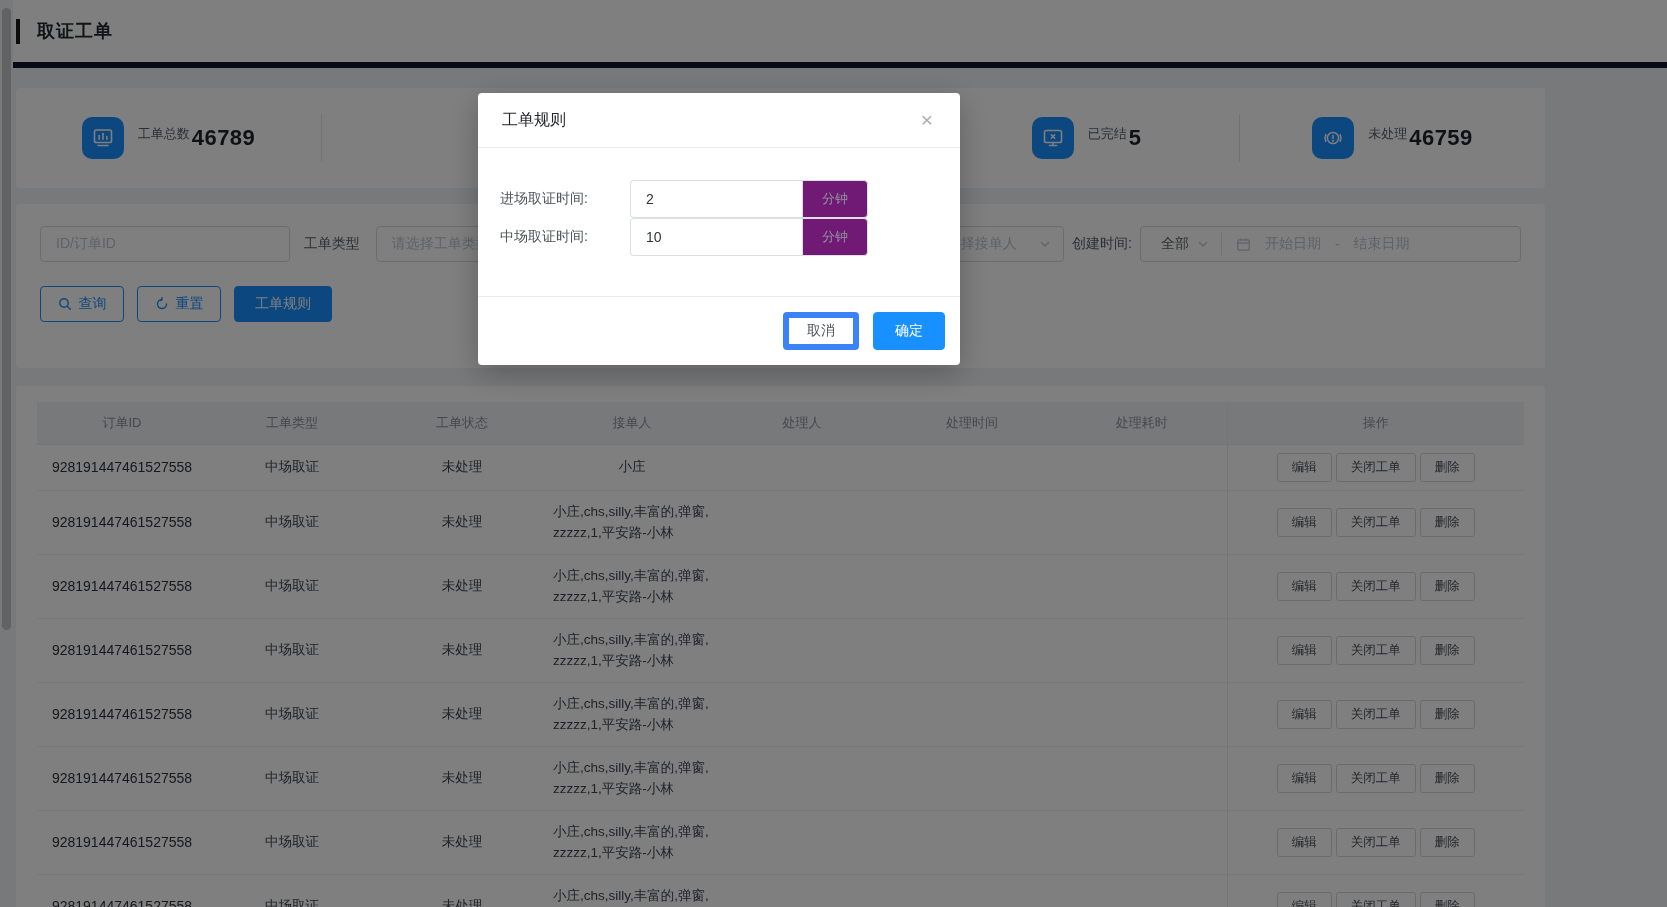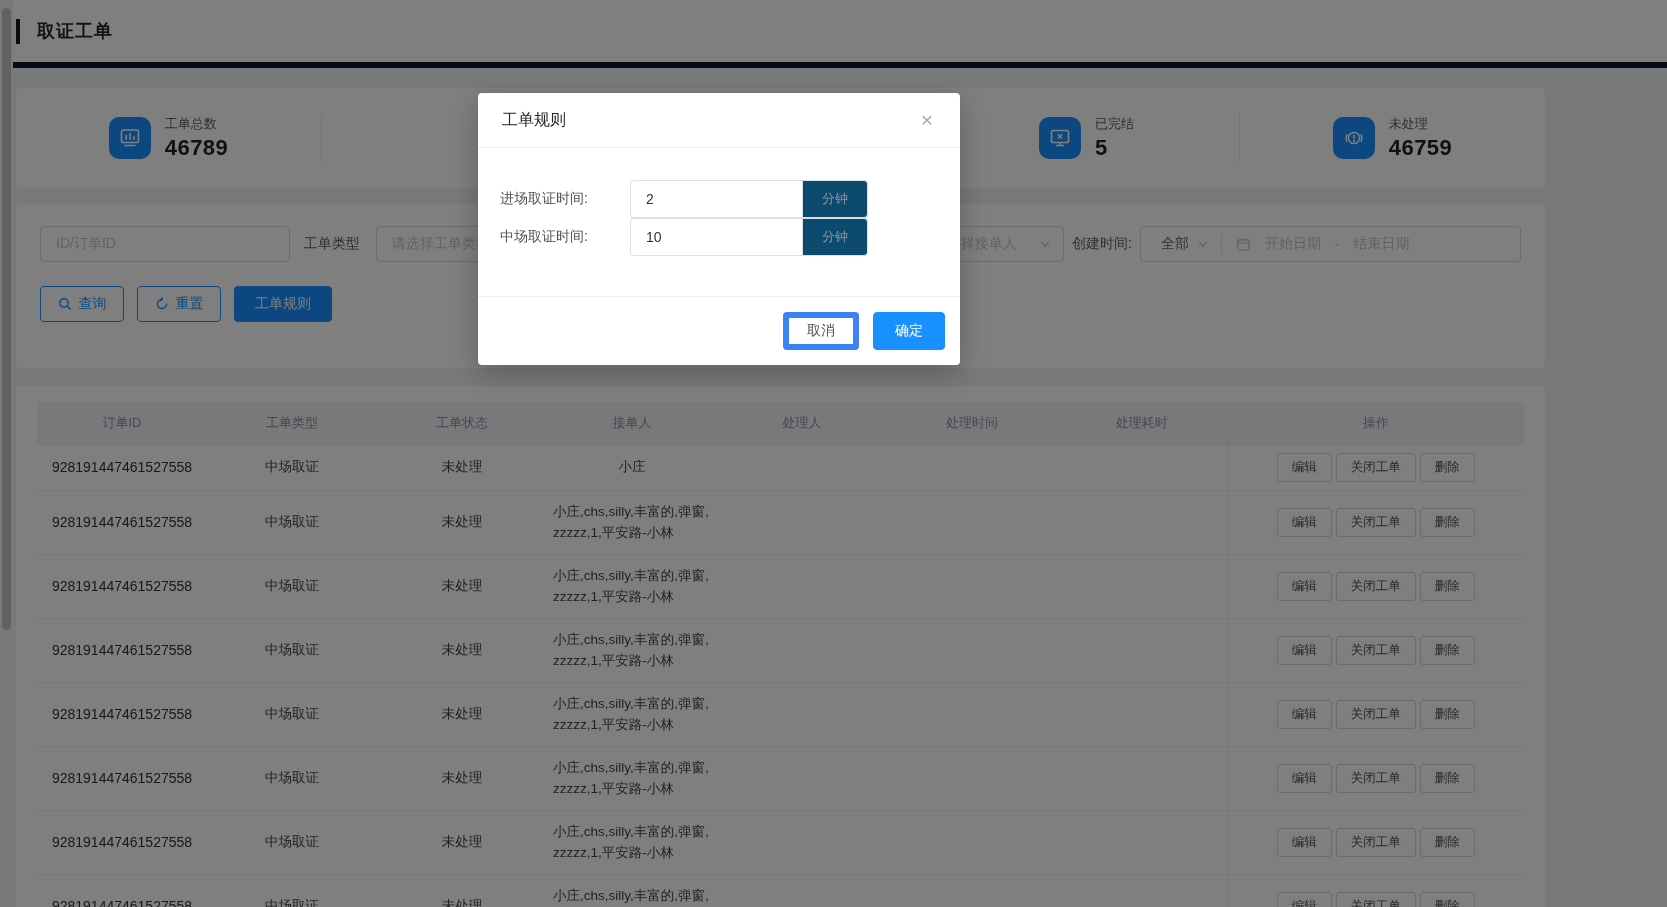--- a/index.html
+++ b/index.html
@@ -26,21 +26,21 @@
   .card { background:#fff; border-radius:4px; }
 
   
   .stats-card { margin-top:20px; height:100px; display:flex; align-items:center; }
   .stat-slot { flex:1; display:flex; align-items:center; justify-content:center; height:100%; }
   .stat-inner { display:flex; align-items:center; gap:14px; }
   .stat-icon {
     width:42px; height:42px; border-radius:10px; background:#1890ff;
     display:flex; align-items:center; justify-content:center; flex:0 0 auto;
   }
-  .stat-texts { display:flex; flex-direction:column; gap:2px; }
+  .stat-texts { display:flex; flex-direction:row; gap:2px; }
   .stat-label { font-size:13px; color:#5a5e66; }
   .stat-value { font-size:22px; font-weight:700; color:#1f2329; letter-spacing:.5px; }
   .v-divider { width:1px; height:48px; background:#e3e5e9; flex:0 0 aupx; }
 
   
   .filter-card { margin-top:16px; padding:22px 24px 46px 24px; }
   .filter-row { display:flex; align-items:center; height:36px; }
   .text-input, .select-box, .range-box {
     height:36px; background:#fff; border:1px solid #d9d9d9; border-radius:4px;
     display:flex; align-items:center; font-size:14px;
@@ -107,21 +107,21 @@
   .modal-body { padding:32px 22px 40px 22px; }
   .form-row { display:flex; align-items:center; }
   .form-row:last-child { margin-bottom:0; }
   .form-label { width:108px; font-size:14px; color:#4e5358; flex:0 0 auto; }
   .input-group { display:flex; height:38px; margin-left:22px; }
   .ig-input {
     width:172px; border:1px solid #dcdfe6; border-right:none; border-radius:4px 0 0 4px;
     display:flex; align-items:center; padding:0 15px; font-size:14px; color:#2f3338; background:#fff;
   }
   .ig-addon {
-    width:66px; border:1px solid #dcdfe6; border-radius:0 4px 4px 0; background:#0c4a6e;
+    width:66px; border:1px solid #dcdfe6; border-radius:0 4px 4px 0; background:#701a75;
     display:flex; align-items:center; justify-content:center; font-size:13px; color:#8f959e;
   }
   .modal-footer {
     border-top:1px solid #ebedf0; padding:15px 15px; display:flex; justify-content:flex-end; gap:14px;
   }
   .btn-cancel { height:38px; min-width:68px; padding:0 18px; background:#fff; border:6px solid #3b82f6; color:#4e5358; }
   .btn-confirm { height:38px; min-width:72px; padding:0 18px; }
 
   svg { display:block; }
 </style>

